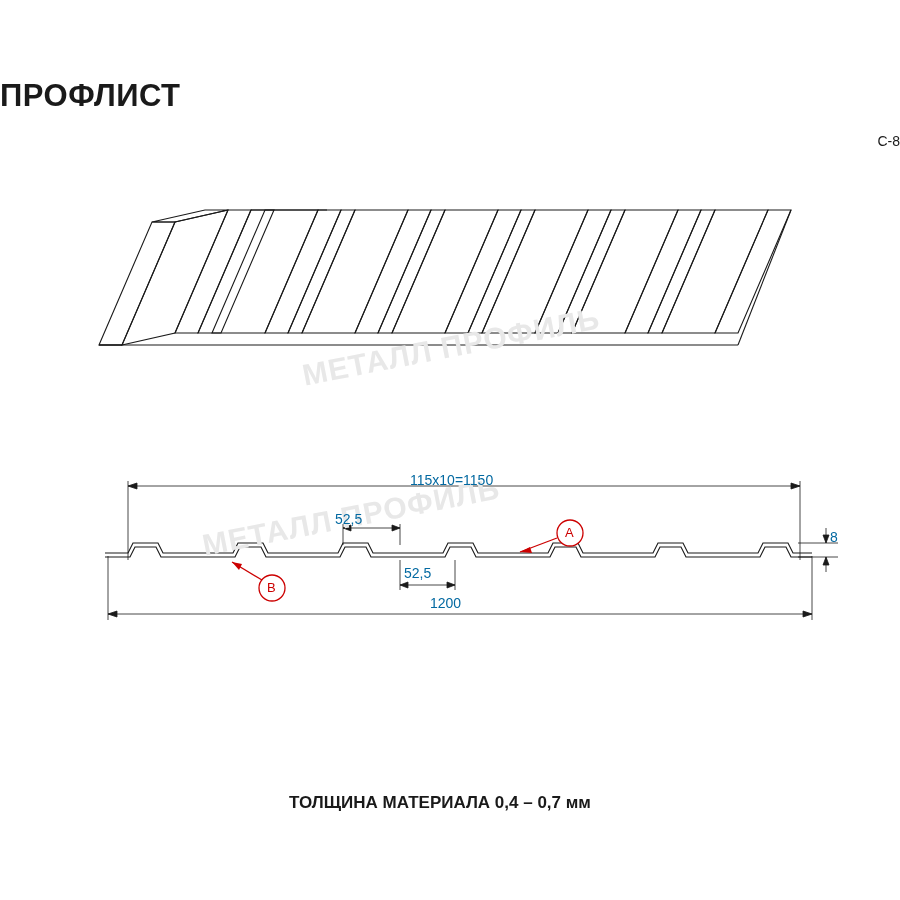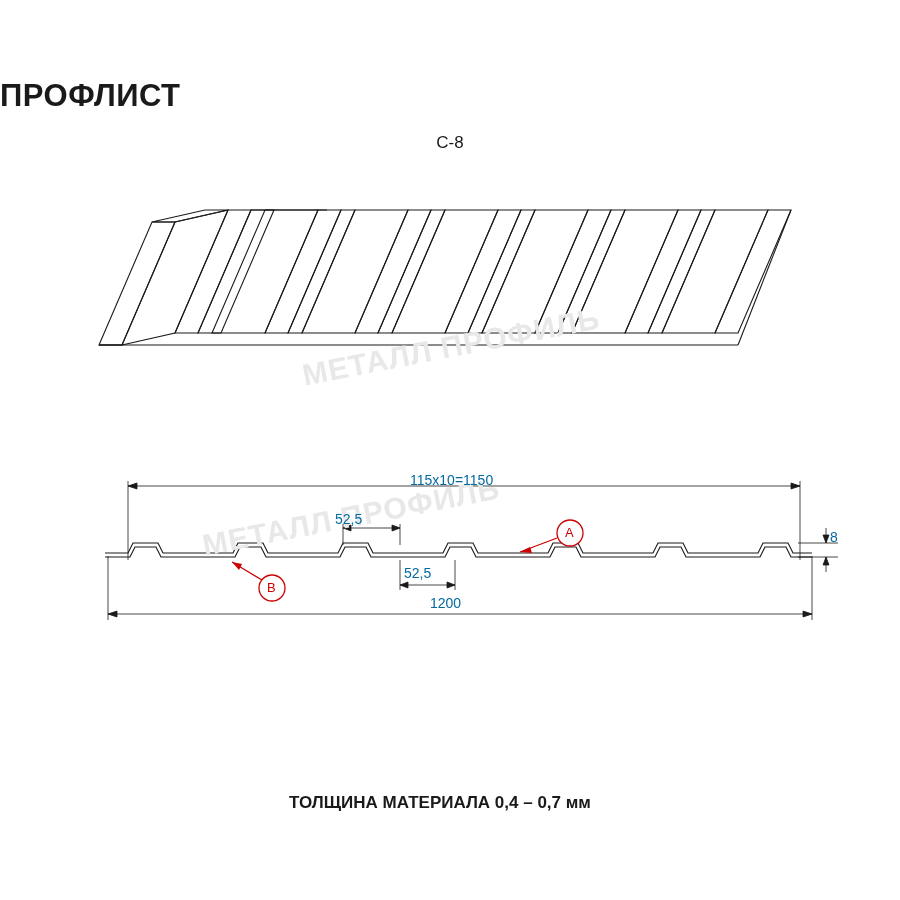--- a/index.html
+++ b/index.html
@@ -30,22 +30,22 @@
     font-size: 31px;
     font-weight: bold;
     letter-spacing: 0.5px;
     color: #1a1a1a;
   }
   .subtitle {
     position: absolute;
     left: 0;
     top: 133px;
     width: 900px;
-    text-align: center;
-    font-size: 17px;
+    text-align: right;
+    font-size: 14px;
     color: #1a1a1a;
   }
   .footnote {
     position: absolute;
     left: 0;
     top: 793px;
     width: 880px;
     text-align: center;
     font-size: 17px;
     font-weight: bold;

